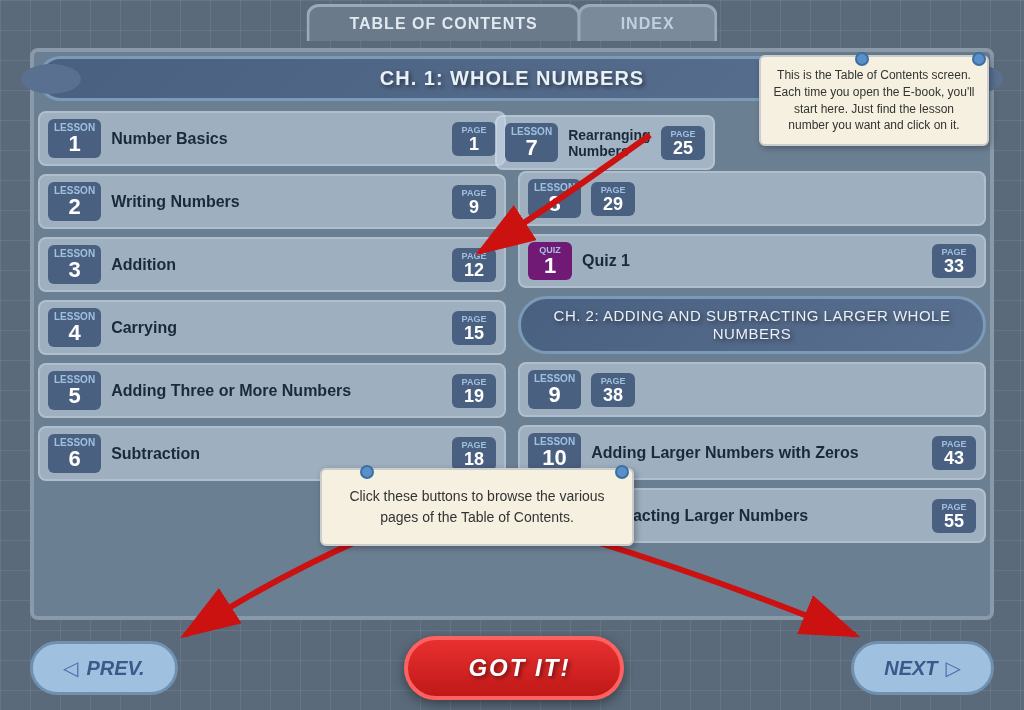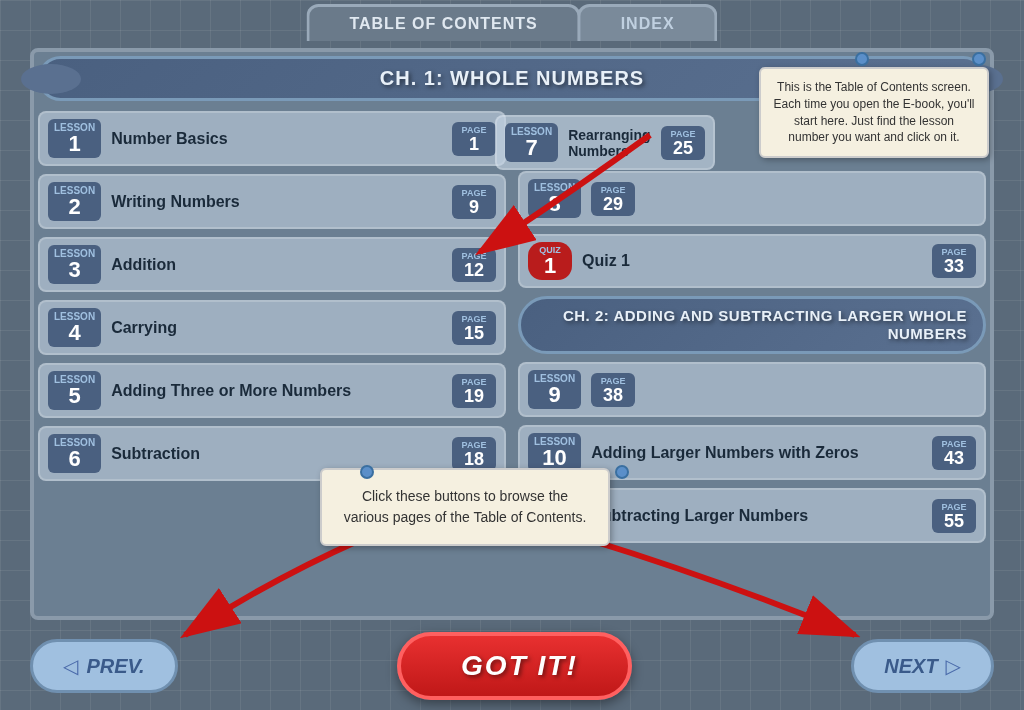--- a/index.html
+++ b/index.html
@@ -70,21 +70,21 @@
       bottom: 90px;
       background: #6b7f92;
       border: 4px solid #8a9aaa;
       border-radius: 8px;
       padding: 4px;
     }
 
     
     .tooltip-note {
       position: absolute;
-      top: 67px;
+      top: 55px;
       right: 35px;
       width: 230px;
       background: #f5f0e0;
       border: 2px solid #ccc;
       border-radius: 6px;
       padding: 10px 12px;
       font-size: 12px;
       font-family: Arial, sans-serif;
       font-weight: normal;
       color: #333;
@@ -221,22 +221,22 @@
     .page-badge .page-num {
       font-size: 18px;
       color: #ffffff;
       font-weight: 900;
       line-height: 1;
       display: block;
     }
 
     
     .quiz-badge {
-      background: #b91c1c;
-      border-radius: 14px;
+      background: #701a75;
+      border-radius: 6px;
       padding: 3px 6px;
       text-align: center;
       min-width: 44px;
       flex-shrink: 0;
     }
     .quiz-badge .quiz-label {
       font-size: 9px;
       color: #a0c0e0;
       font-weight: 700;
       text-transform: uppercase;
@@ -247,25 +247,25 @@
       color: #ffffff;
       font-weight: 900;
       line-height: 1;
       display: block;
     }
 
     
     .chapter2-banner {
       background: linear-gradient(135deg, #4a6080, #5a7090);
       border-radius: 30px;
-      text-align: right;
+      text-align: center;
       padding: 8px 16px;
       color: #e8f0f8;
       font-size: 15px;
-      font-weight: 700;
+      font-weight: 400;
       text-transform: uppercase;
       letter-spacing: 0.5px;
       border: 3px solid #7a9ab8;
       text-shadow: 2px 2px 4px rgba(0,0,0,0.5);
       line-height: 1.2;
     }
 
     
     .bottom-area {
       position: absolute;
@@ -308,36 +308,36 @@
     .got-it-btn {
       background: linear-gradient(180deg, #e83030, #c01818);
       border: 4px solid #ff6060;
       border-radius: 40px;
       padding: 14px 50px;
       cursor: pointer;
       box-shadow: 0 4px 12px rgba(0,0,0,0.4);
     }
 
     .got-it-btn .btn-label {
-      font-size: 28px;
+      font-size: 24px;
       font-weight: 900;
       color: #fff;
       text-transform: uppercase;
       font-style: italic;
       text-shadow: 2px 2px 4px rgba(0,0,0,0.5);
       letter-spacing: 2px;
       margin-left: 10px;
     }
 
     
     .tooltip-bottom {
       position: absolute;
       top: 468px;
       left: 320px;
-      width: 290px;
+      width: 314px;
       background: #f5f0e0;
       border: 2px solid #ccc;
       border-radius: 6px;
       padding: 16px 18px;
       font-size: 14px;
       font-family: Arial, sans-serif;
       font-weight: normal;
       color: #333;
       text-align: center;
       line-height: 1.5;

